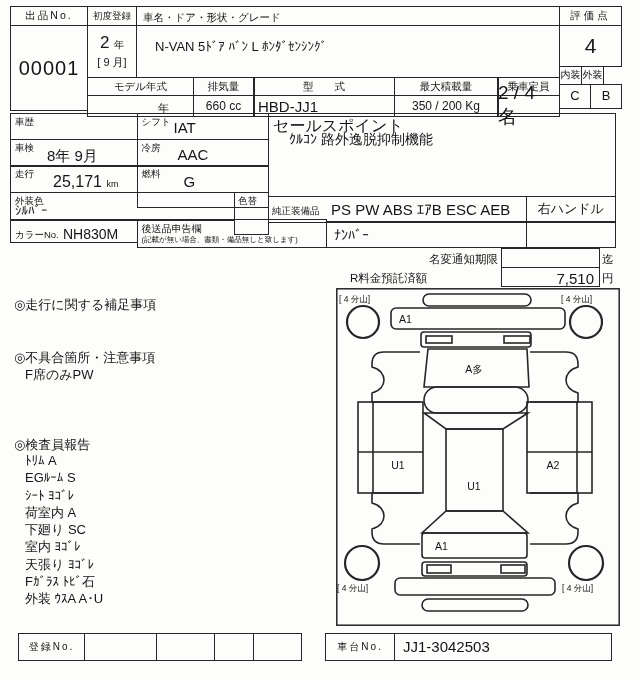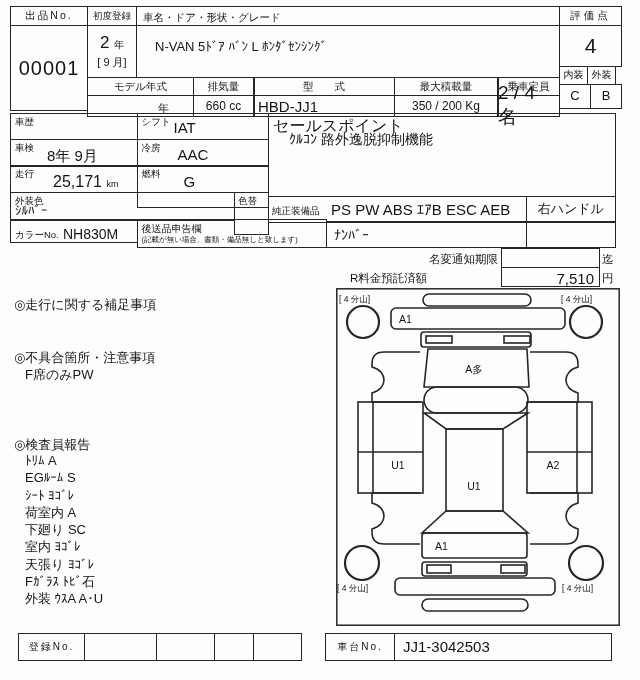--- a/index.html
+++ b/index.html
@@ -51,21 +51,21 @@
   <div class="cell" style="left:136px;top:25px;width:424px;height:53px;">
     <span style="position:absolute;left:18px;top:13px;font-size:13px;white-space:nowrap;">N-VAN 5ﾄﾞｱ ﾊﾞﾝ L ﾎﾝﾀﾞｾﾝｼﾝｸﾞ</span>
   </div>
 
   <div class="cell ctr" style="left:559px;top:6px;width:63px;height:20px;">
     <span class="hdr" style="letter-spacing:3px;">評価点</span>
   </div>
   <div class="cell ctr" style="left:559px;top:25px;width:63px;height:42px;">
     <span style="font-size:21px;">4</span>
   </div>
-  <div class="cell" style="left:559px;top:66px;width:57px;height:19px;display:flex;">
+  <div class="cell" style="left:559px;top:66px;width:45px;height:19px;display:flex;">
     <span class="half" style="font-size:10px;line-height:16px;">内装</span>
     <span class="vr"></span>
     <span class="half" style="font-size:10px;line-height:16px;">外装</span>
   </div>
   <div class="cell" style="left:559px;top:84px;width:63px;height:25px;display:flex;">
     <span class="half" style="font-size:13px;line-height:22px;">C</span>
     <span class="vr"></span>
     <span class="half" style="font-size:13px;line-height:22px;">B</span>
   </div>
 

